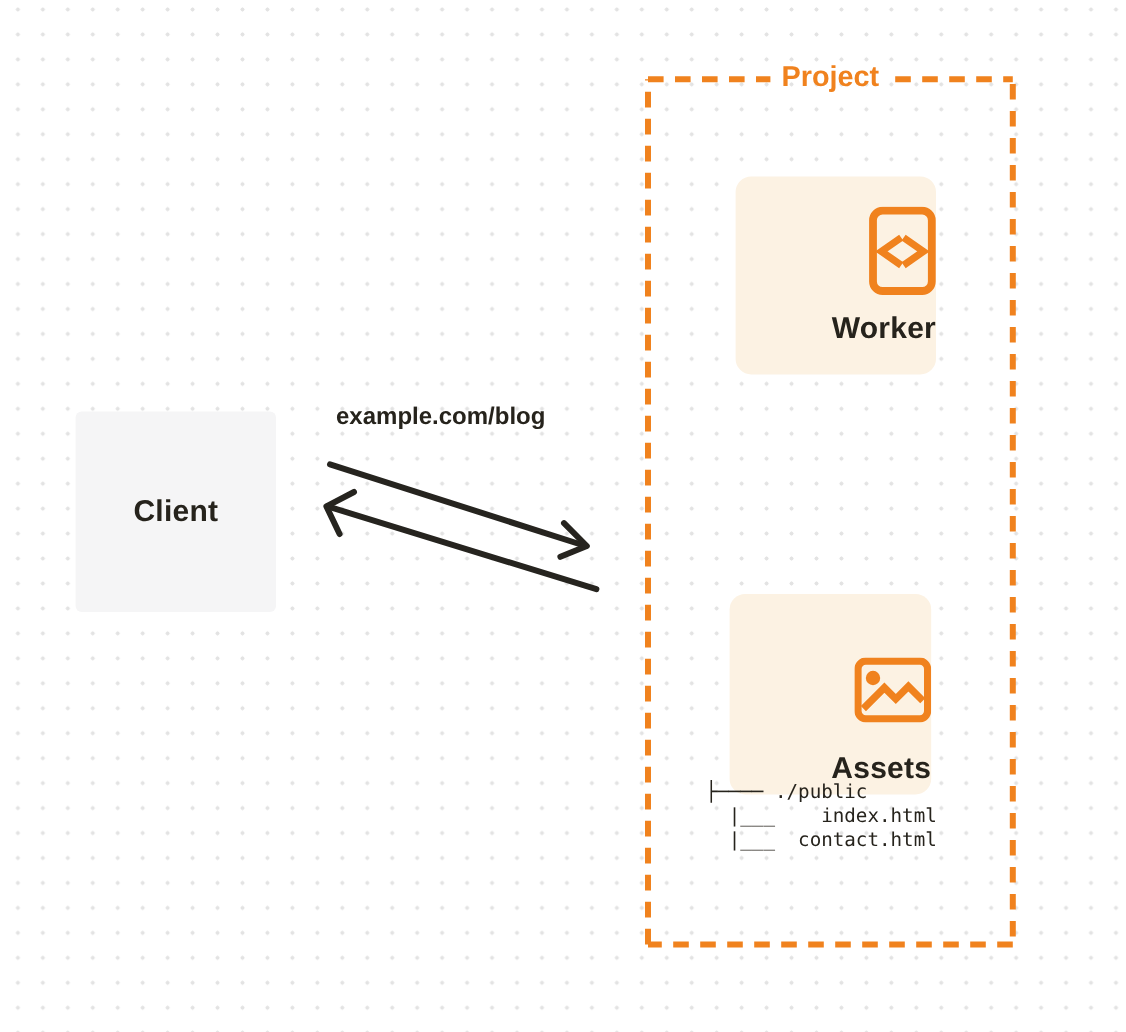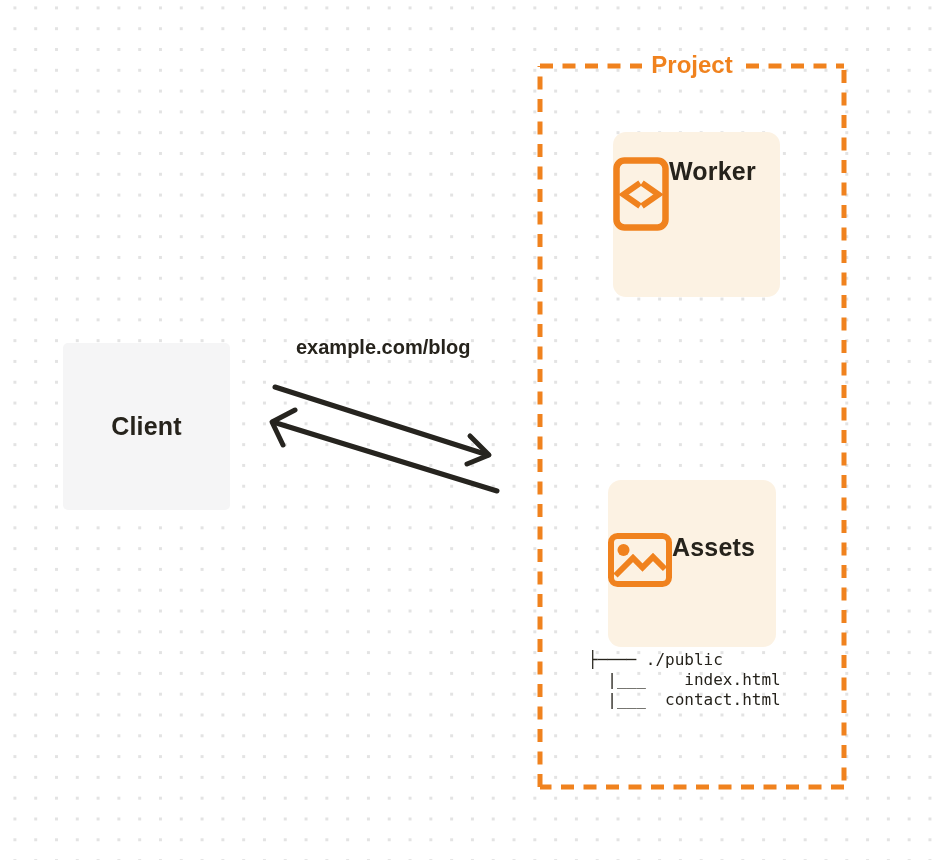--- a/index.html
+++ b/index.html
@@ -39,38 +39,38 @@
     font-weight: 700;
     color: #26231c;
     letter-spacing: 0.2px;
   }
   .url-label {
     position: absolute;
     left: 280px; top: 336px;
     font-size: 20px;
     font-weight: 700;
     color: #26231c;
-    margin-left: 16px;
   }
   .project-label {
     position: absolute;
     left: 540px; top: 51px;
     width: 304px;
     text-align: center;
     font-size: 24px;
     font-weight: 700;
     color: #f0821e;
   }
   .card {
     position: absolute;
     background: #fcf2e3;
     border-radius: 13px;
     display: flex;
-    flex-direction: row;
-    align-items: flex-start;
+    flex-direction: column;
+    align-items: flex-end;
+    margin-top: 15px;
   }
   .card.worker {
     left: 613px; top: 132px;
     width: 167px; height: 165px;
     padding-top: 25px;
     box-sizing: border-box;
   }
   .card.assets {
     left: 608px; top: 480px;
     width: 168px; height: 167px;

